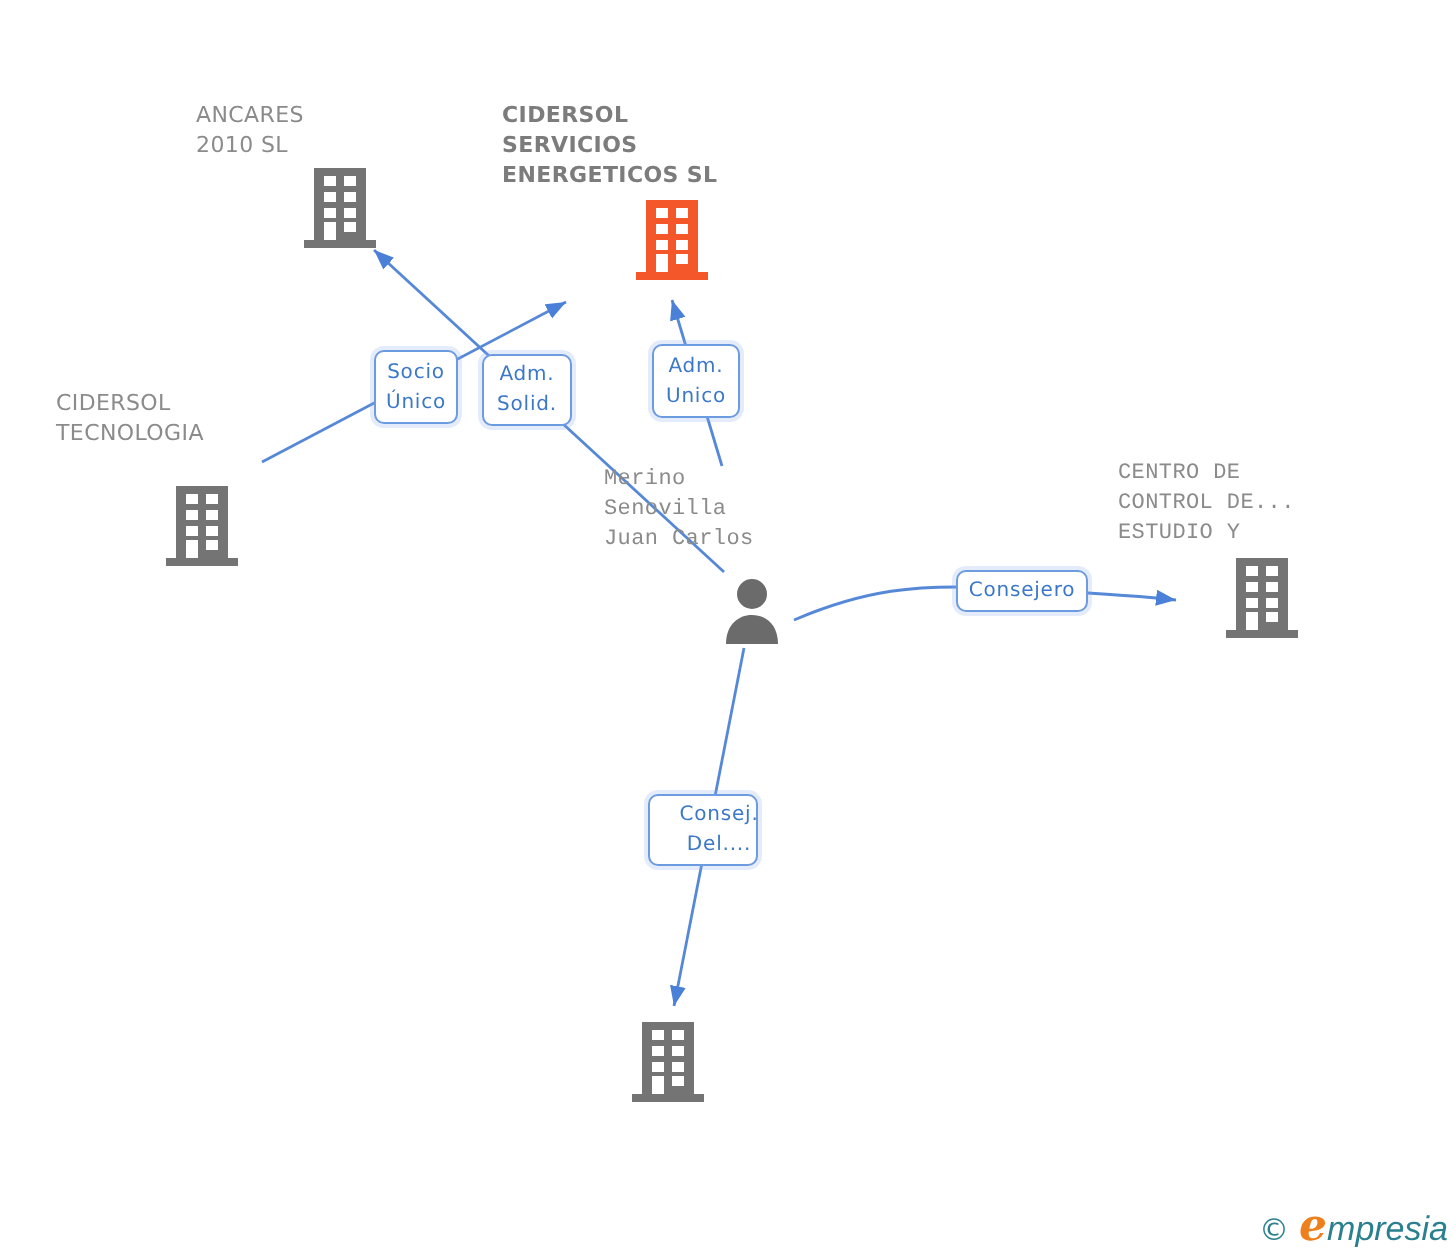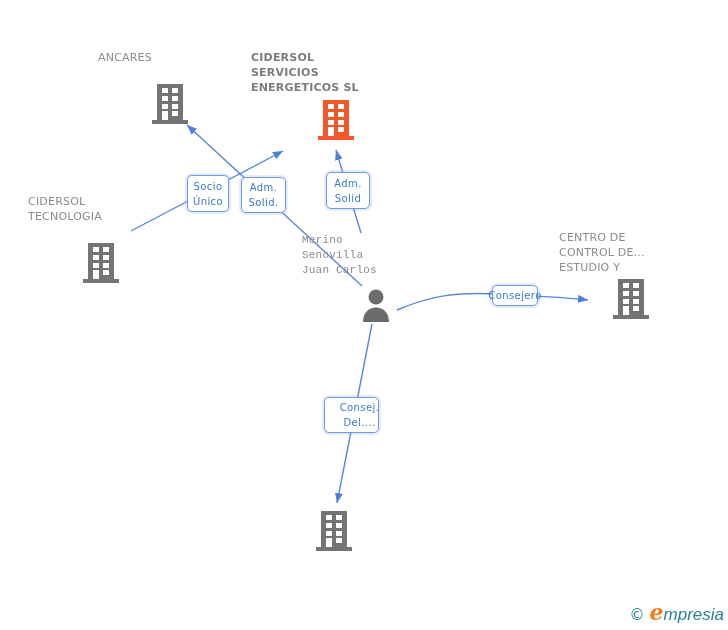--- a/index.html
+++ b/index.html
@@ -51,20 +51,21 @@
     </defs>
     <path d="M 362,286 L 187,125" stroke="#5688d8" stroke-width="1.4" fill="none" marker-end="url(#arrow)"></path>
     <path d="M 361,233 L 336,150" stroke="#5688d8" stroke-width="1.4" fill="none" marker-end="url(#arrow)"></path>
     <path d="M 131,231 L 283,151" stroke="#5688d8" stroke-width="1.4" fill="none" marker-end="url(#arrow)"></path>
     <path d="M 397,310 C 432,295 458,292 497,294 C 532,296 562,297 588,300" stroke="#5688d8" stroke-width="1.4" fill="none" marker-end="url(#arrow)"></path>
     <path d="M 372,324 L 337,503" stroke="#5688d8" stroke-width="1.4" fill="none" marker-end="url(#arrow)"></path>
   </svg>
 
   <div class="node-label" style="left:98px;top:50px;width:140px;">
     <div>ANCARES</div>
+    <div>2010 SL</div>
   </div>
   <div class="node" style="left:152px;top:84px;">
     <svg class="icon-building" width="36" height="40" viewBox="0 0 36 40">
       <rect x="5" y="0" width="26" height="36" fill="#747474"></rect>
       <rect x="0" y="36" width="36" height="4" fill="#747474"></rect>
       <rect x="10" y="4" width="6" height="5" fill="#fff"></rect>
         <rect x="20" y="4" width="6" height="5" fill="#fff"></rect>
       <rect x="10" y="12" width="6" height="5" fill="#fff"></rect>
         <rect x="20" y="12" width="6" height="5" fill="#fff"></rect>
       <rect x="10" y="20" width="6" height="5" fill="#fff"></rect>
@@ -118,21 +119,21 @@
     <div>Senovilla</div>
     <div>Juan Carlos</div>
   </div>
   <div class="node" style="left:360px;top:289px;">
     <svg width="32" height="33" viewBox="0 0 32 33">
       <circle cx="16" cy="8" r="7.5" fill="#6b6b6b"></circle>
       <path d="M3,33 C3,23.5 9,18.5 16,18.5 C23,18.5 29,23.5 29,33 Z" fill="#6b6b6b"></path>
     </svg>
   </div>
 
-  <div class="node-label" style="left:559px;top:230px;width:140px;">
+  <div class="node-label" style="left:559px;top:230px;width:140px;font-family:Liberation Mono, monospace;">
     <div>CENTRO DE</div>
     <div>CONTROL DE...</div>
     <div>ESTUDIO Y</div>
   </div>
   <div class="node" style="left:613px;top:279px;">
     <svg class="icon-building" width="36" height="40" viewBox="0 0 36 40">
       <rect x="5" y="0" width="26" height="36" fill="#747474"></rect>
       <rect x="0" y="36" width="36" height="4" fill="#747474"></rect>
       <rect x="10" y="4" width="6" height="5" fill="#fff"></rect>
         <rect x="20" y="4" width="6" height="5" fill="#fff"></rect>
@@ -163,23 +164,23 @@
   <div class="edge-label" style="left:187px;top:175px;width:42px;height:37px;text-align:right;">
     <div>Socio</div>
     <div>Único</div>
   </div>
   <div class="edge-label" style="left:241px;top:177px;width:45px;height:36px;">
     <div>Adm.</div>
     <div>Solid.</div>
   </div>
   <div class="edge-label" style="left:326px;top:172px;width:44px;height:37px;">
     <div>Adm.</div>
-    <div>Solid</div>
+    <div>Unico</div>
   </div>
-  <div class="edge-label" style="left:492px;top:285px;width:46px;height:21px;">
+  <div class="edge-label" style="left:478px;top:285px;width:66px;height:21px;">
     <div>Consejero</div>
   </div>
   <div class="edge-label" style="left:324px;top:397px;width:55px;height:36px;padding-left:16px;">
     <div>Consej.</div>
     <div>Del....</div>
   </div>
 
   <div class="logo">
     <span class="c">©</span>
     <span class="e">e</span>

